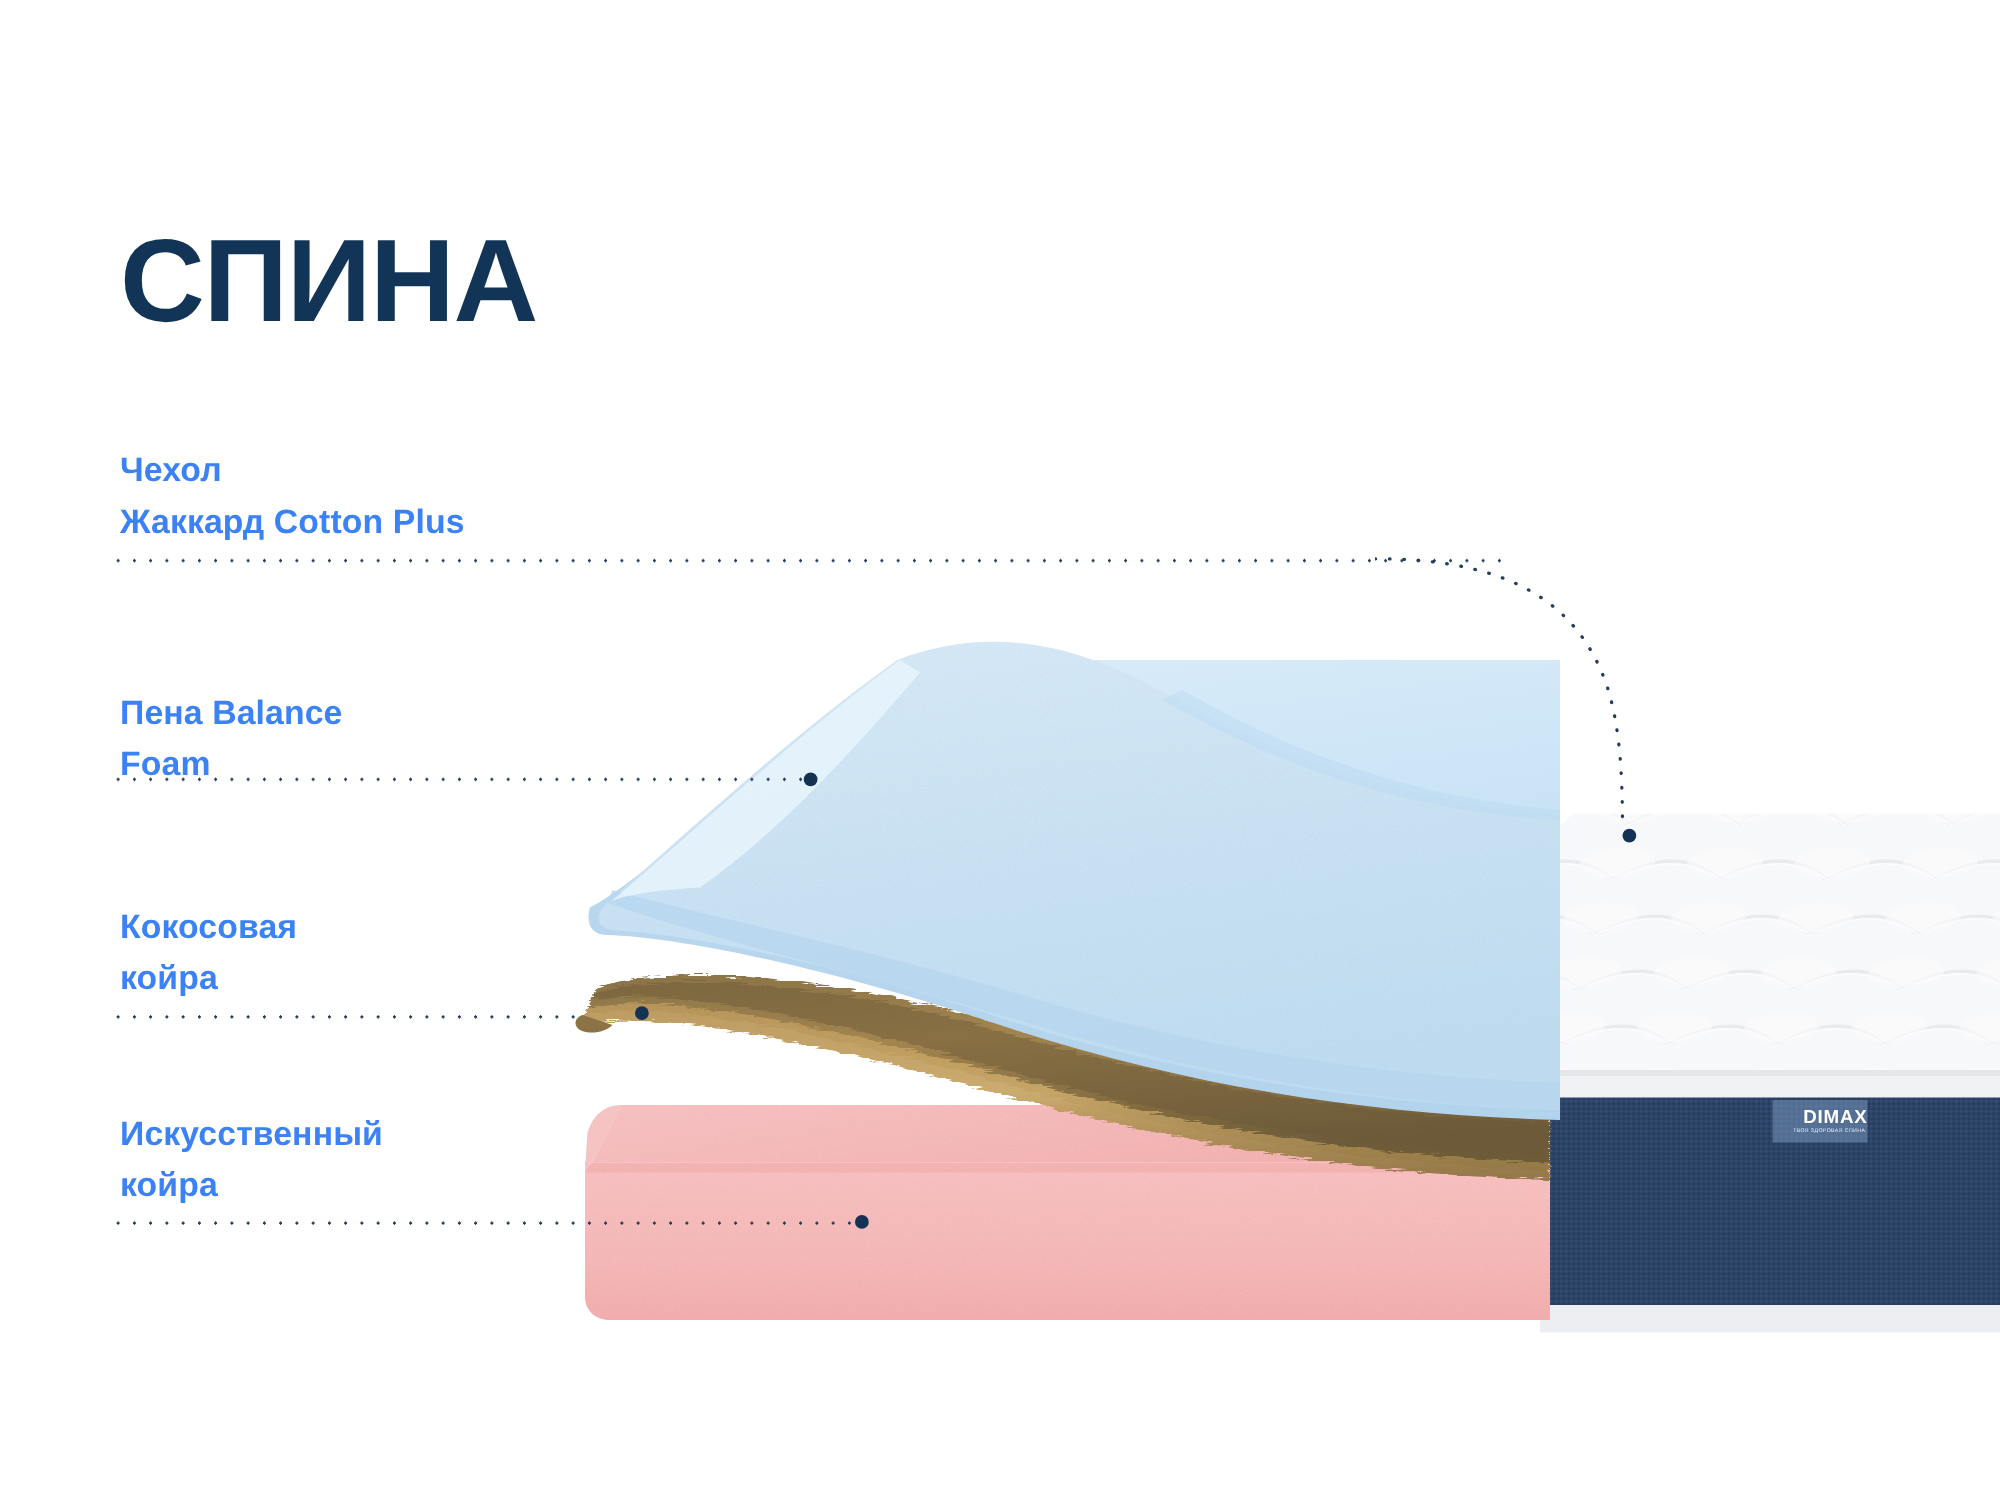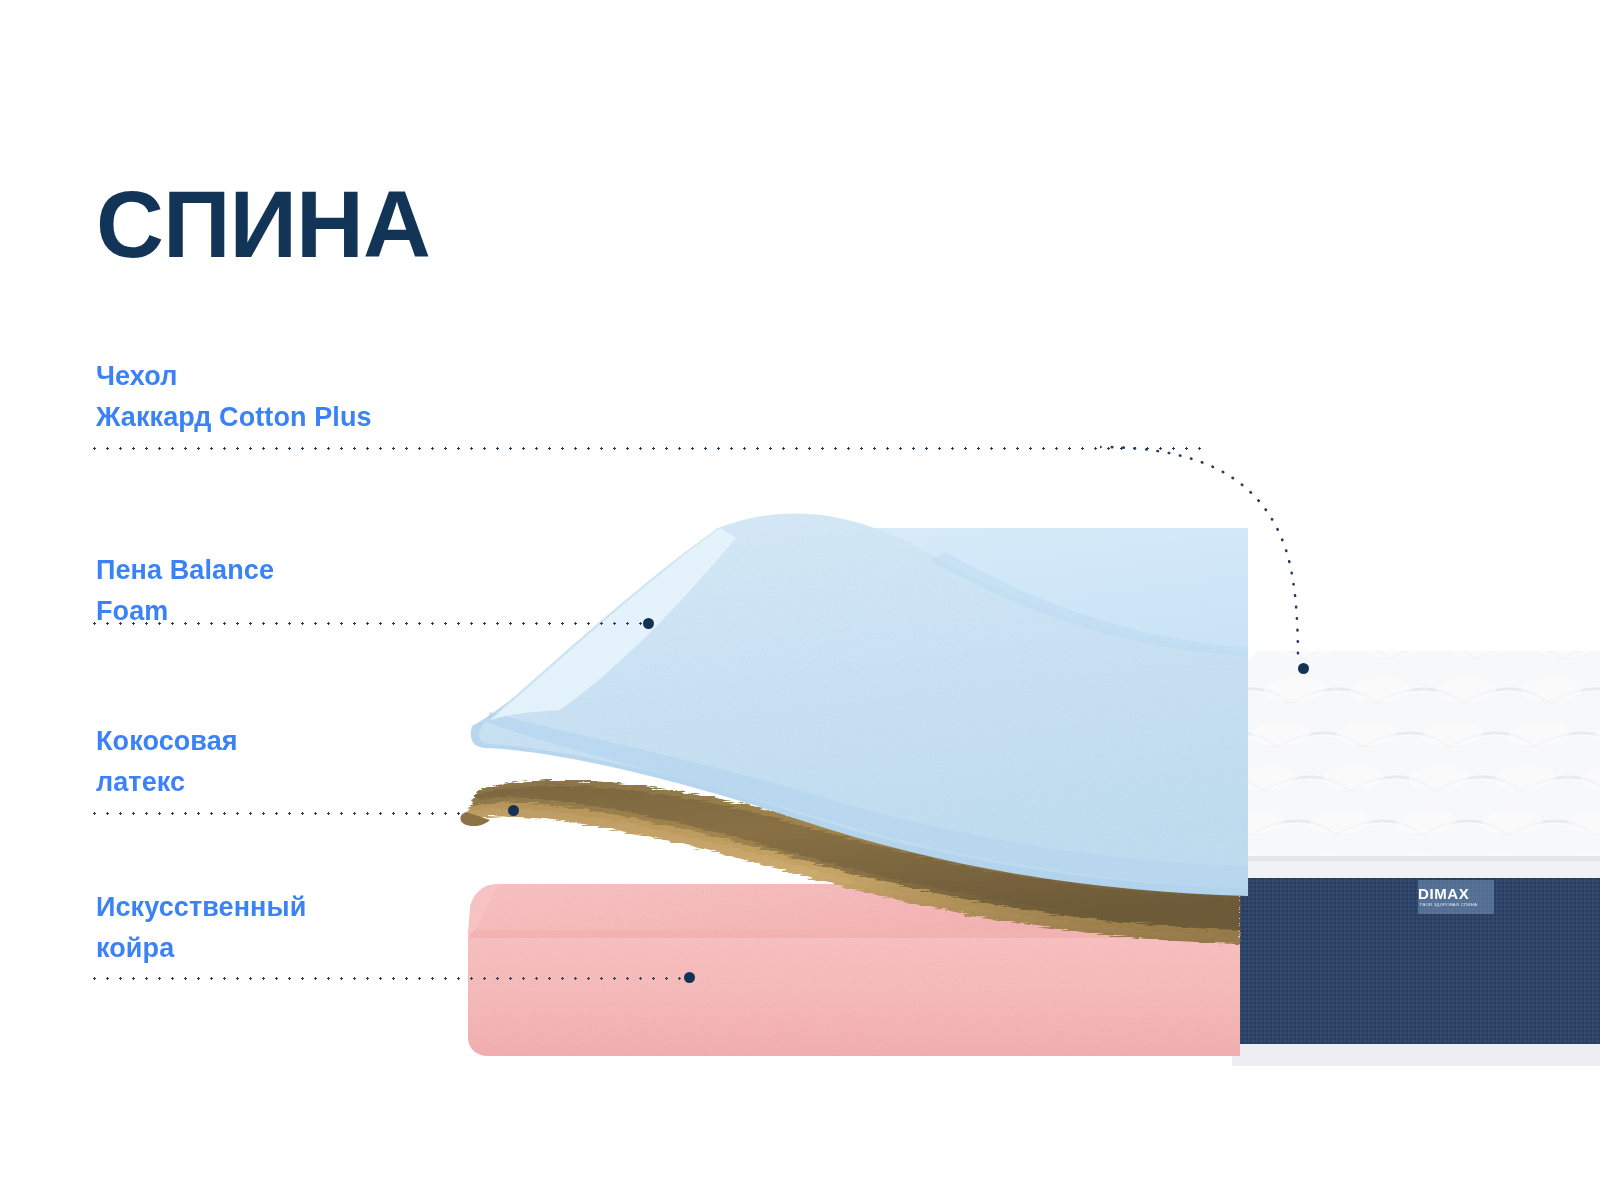--- a/index.html
+++ b/index.html
@@ -86,21 +86,21 @@
 
   
   #dimax-tag {
     position:absolute;
     left:1418px; top:880px;
     width:76px; height:34px;
     background:rgba(118,150,186,0.55);
     border-radius:1px;
     display:flex;
     flex-direction:column;
-    align-items:flex-start;
+    align-items:flex-end;
     justify-content:center;
     line-height:1;
   }
   #dimax-tag .brand {
     font-size:15px;
     font-weight:700;
     letter-spacing:0.6px;
     color:#ffffff;
   }
   #dimax-tag .tagline {
@@ -306,21 +306,21 @@
 
 <div class="label-block" id="label-foam">
   <div class="label-text">Пена Balance
 Foam</div>
 </div>
 <div class="label-rule" id="rule-foam"></div>
 <div class="end-dot" id="dot-foam"></div>
 
 <div class="label-block" id="label-coir">
   <div class="label-text">Кокосовая
-латекс</div>
+койра</div>
 </div>
 <div class="label-rule" id="rule-coir"></div>
 <div class="end-dot" id="dot-coir"></div>
 
 <div class="label-block" id="label-latex">
   <div class="label-text">Искусственный
 койра</div>
 </div>
 <div class="label-rule" id="rule-latex"></div>
 <div class="end-dot" id="dot-latex"></div>

